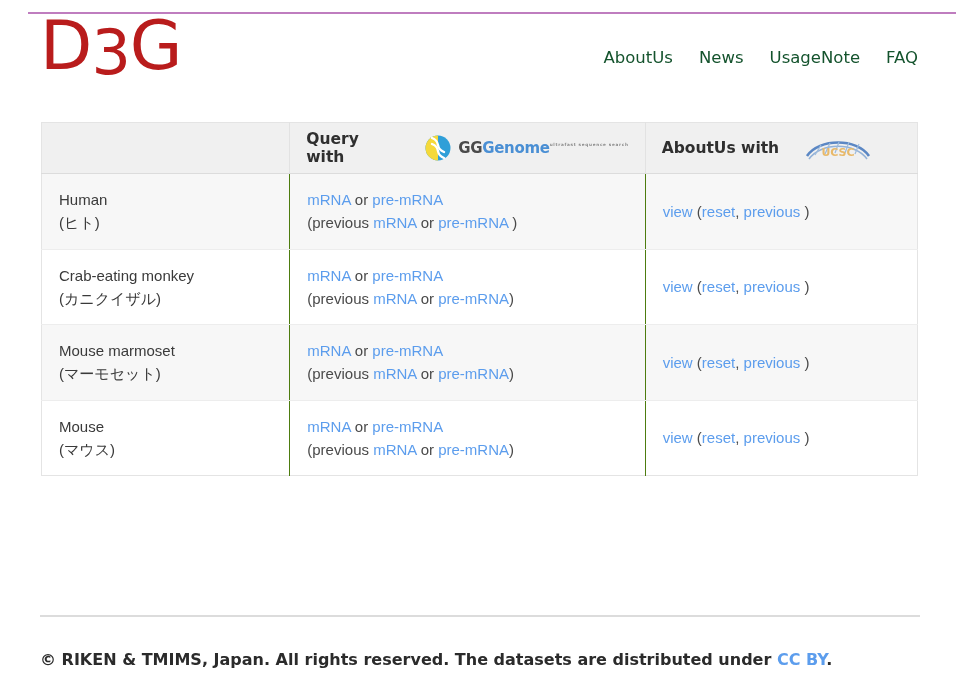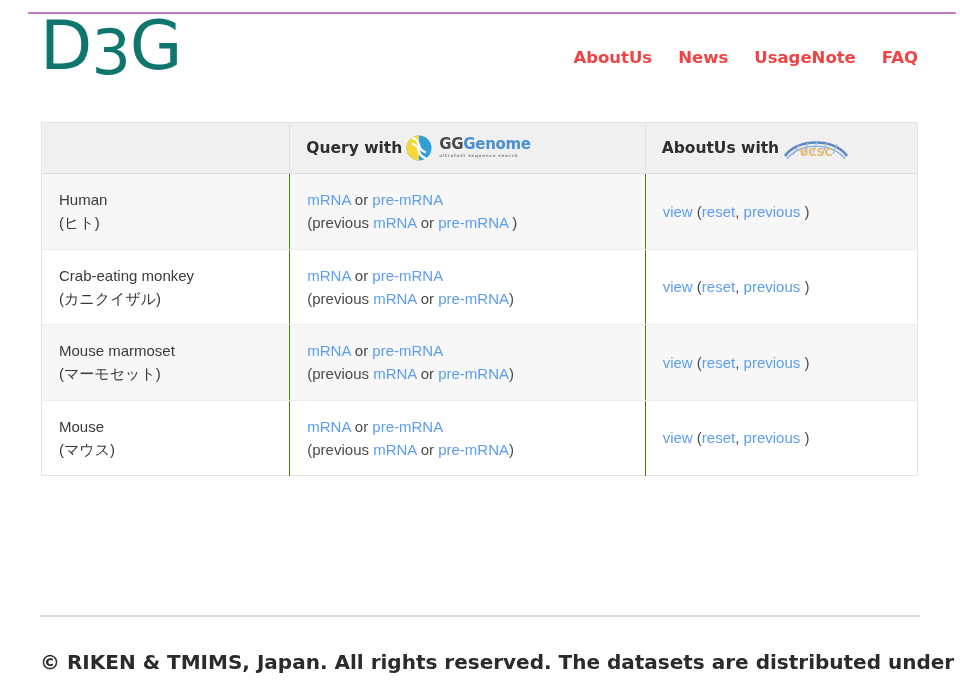--- a/index.html
+++ b/index.html
@@ -41,43 +41,43 @@
     height: 84px;
   }
   .logo {
     position: absolute;
     left: 40px;
     top: -4px;
     font-family: "DejaVu Sans", sans-serif;
     font-size: 68px;
     font-weight: 400;
     letter-spacing: -1px;
-    color: #0f766e;
+    color: #b91c1c;
     line-height: 1;
     user-select: none;
   }
   .logo .mid {
     font-size: 62px;
     position: relative;
     top: 5px;
   }
 
   .nav {
     position: absolute;
     right: 42px;
     top: 32px;
     display: flex;
     align-items: center;
     gap: 26px;
   }
   .nav a {
     font-family: "DejaVu Sans", sans-serif;
     font-size: 16.5px;
-    font-weight: 700;
-    color: #ef4444;
+    font-weight: 400;
+    color: #14532d;
     text-decoration: none;
     white-space: nowrap;
   }
 
   
   .table-wrap {
     position: absolute;
     left: 41px;
     top: 122px;
     width: 877px;
@@ -104,21 +104,21 @@
     font-family: "DejaVu Sans", sans-serif;
     font-size: 15.5px;
     font-weight: 700;
     color: #2f2f2f;
   }
   table.main thead th:last-child { border-right: none; }
 
   .hdr-inner {
     display: flex;
     align-items: center;
-    gap: 4px;
+    gap: 26px;
   }
 
   table.main tbody td {
     border-right: 1px solid #4d7c0f;
     border-bottom: 1px solid #ededed;
     padding: 14px 17px;
     vertical-align: middle;
     font-size: 15px;
     line-height: 1.55;
     color: #3a3a3a;
@@ -146,21 +146,20 @@
     align-items: center;
     gap: 7px;
   }
   .gg-mark {
     width: 26px;
     height: 26px;
     flex: 0 0 26px;
   }
   .gg-word {
     display: flex;
-    flex-direction: column;
     line-height: 1;
   }
   .gg-word .w1 {
     font-family: "DejaVu Sans", sans-serif;
     font-size: 15px;
     font-weight: 700;
     letter-spacing: -0.3px;
   }
   .gg-word .w1 .gg { color: #4a4a4a; }
   .gg-word .w1 .genome { color: #4a8fd4; }
@@ -189,21 +188,21 @@
     width: 880px;
     height: 2px;
     background: #dcdcdc;
   }
   .footer {
     position: absolute;
     left: 40px;
     top: 650px;
     width: 890px;
     font-family: "DejaVu Sans", sans-serif;
-    font-size: 20px;
+    font-size: 16px;
     font-weight: 700;
     color: #2b2b2b;
     white-space: nowrap;
   }
   .footer .lnk { font-weight: 700; }
 </style>
 </head>
 <body>
 
 <div class="page">

